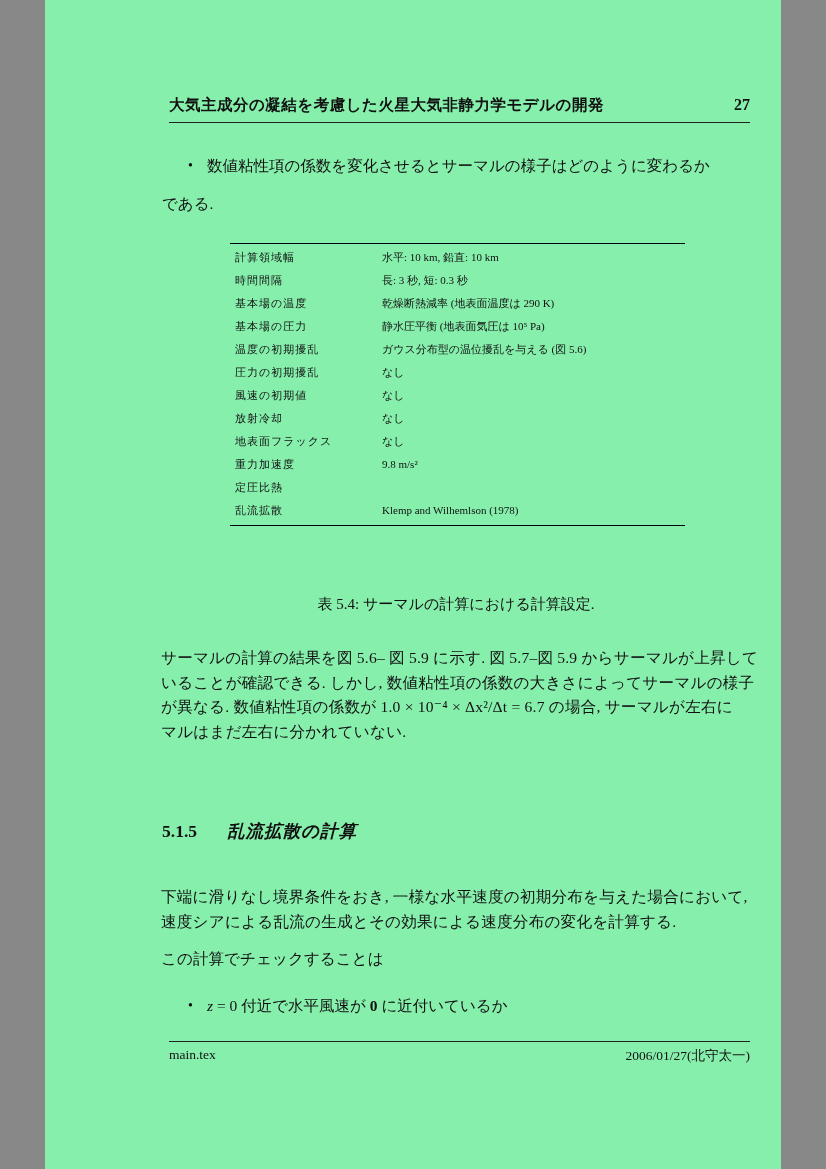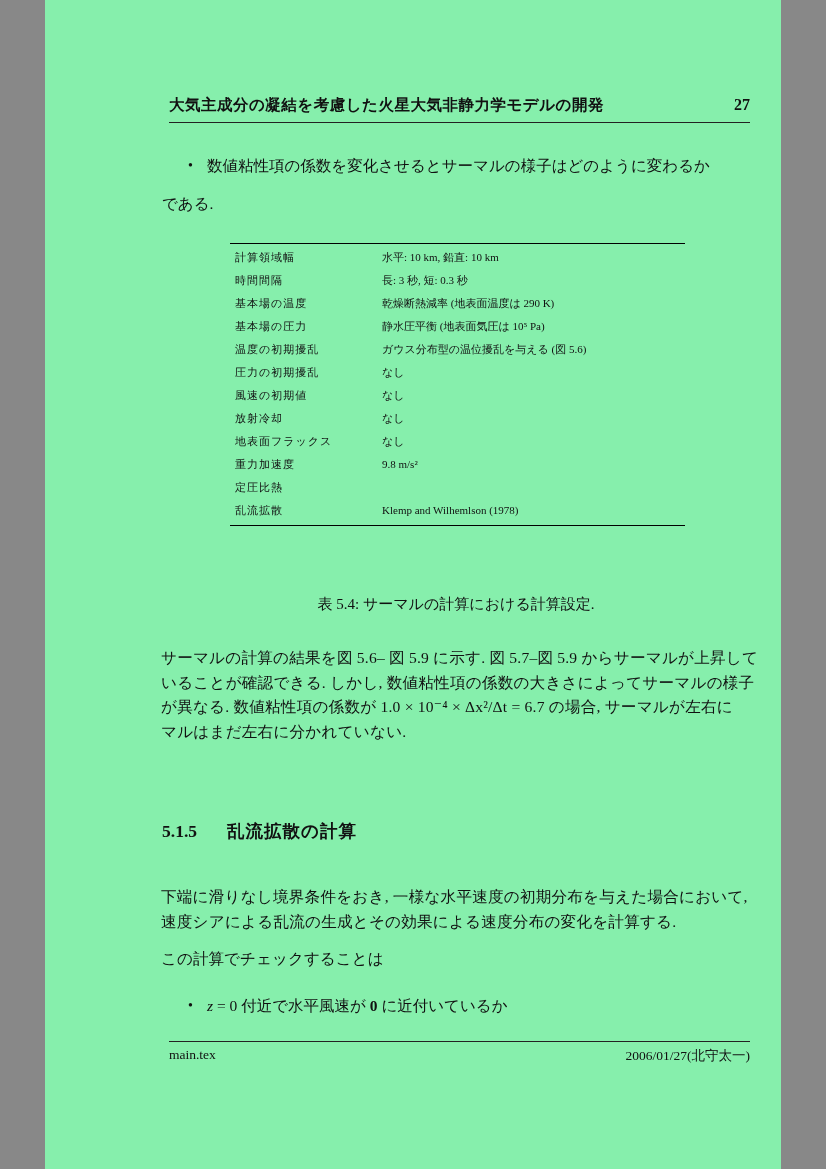--- a/index.html
+++ b/index.html
@@ -37,21 +37,21 @@
   .tvalue{flex:1;}
   .caption{left:116px;top:595px;width:590px;text-align:center;font-size:15px;}
   
   .para{font-size:15.6px;letter-spacing:0.2px;}
   .para .pline{line-height:24.7px;height:24.7px;white-space:nowrap;}
   .para1{left:116px;top:646px;width:600px;}
   .para2{left:116px;top:885px;width:600px;}
   
   .section-head{left:117px;top:819px;display:flex;align-items:center;gap:30px;}
   .section-num{font-weight:700;font-size:17.5px;}
-  .section-title{font-family:"Liberation Sans","DejaVu Sans",sans-serif;font-weight:700;font-size:17.5px;letter-spacing:1px;}
+  .section-title{font-family:"Liberation Sans","DejaVu Sans",sans-serif;font-weight:700;font-size:17.5px;letter-spacing:1px;font-style:italic;}
   .check-intro{left:116px;top:949px;font-size:15.6px;}
   .bullet2{left:143px;top:996px;width:500px;}
   .math-var{font-style:italic;font-family:"Liberation Serif","DejaVu Serif",serif;}
   .bold-zero{font-weight:700;}
   
   .footer-rule{left:124px;top:1041px;width:581px;border-top:1.2px solid #222;}
   .footer-row{left:124px;top:1047px;width:581px;display:flex;justify-content:space-between;font-size:13.5px;}
 </style>
 </head>
 <body>

